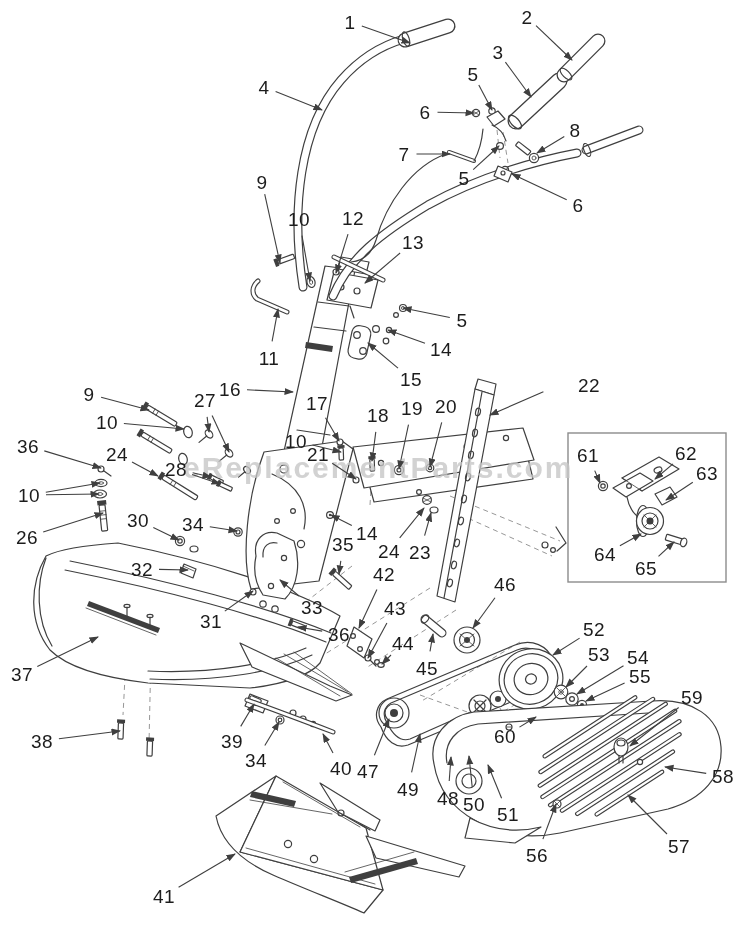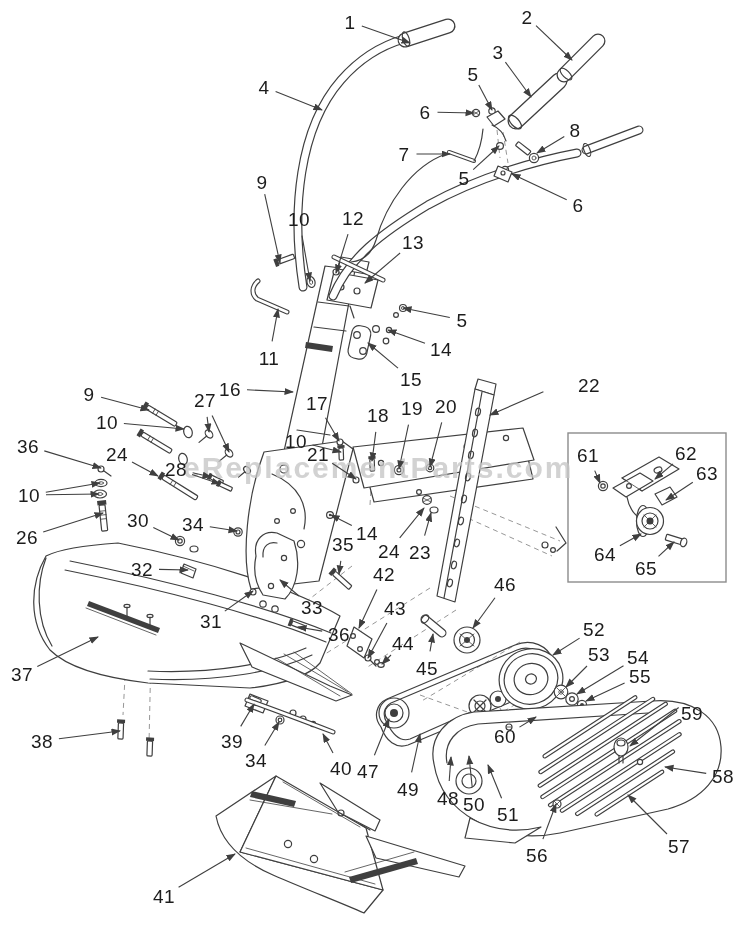--- a/index.html
+++ b/index.html
@@ -562,21 +562,21 @@
       <span class="callout" style="left: 408px; top: 789px;">49</span>
       <span class="callout" style="left: 474px; top: 804px;">50</span>
       <span class="callout" style="left: 508px; top: 814px; text-align: right;">51</span>
       <span class="callout" style="left: 594px; top: 629px;">52</span>
       <span class="callout" style="left: 599px; top: 654px;">53</span>
       <span class="callout" style="left: 638px; top: 657px;">54</span>
       <span class="callout" style="left: 640px; top: 676px;">55</span>
       <span class="callout" style="left: 537px; top: 855px;">56</span>
       <span class="callout" style="left: 679px; top: 846px;">57</span>
       <span class="callout" style="left: 723px; top: 776px; text-align: right;">58</span>
-      <span class="callout" style="left: 692px; top: 697px; margin-top: 16px;">59</span>
+      <span class="callout" style="left: 692px; top: 697px;">59</span>
       <span class="callout" style="left: 505px; top: 736px;">60</span>
       <span class="callout" style="left: 588px; top: 455px;">61</span>
       <span class="callout" style="left: 686px; top: 453px;">62</span>
       <span class="callout" style="left: 707px; top: 473px;">63</span>
       <span class="callout" style="left: 605px; top: 554px;">64</span>
       <span class="callout" style="left: 646px; top: 568px;">65</span>
     </div>
 </div>
 
 </body></html>

